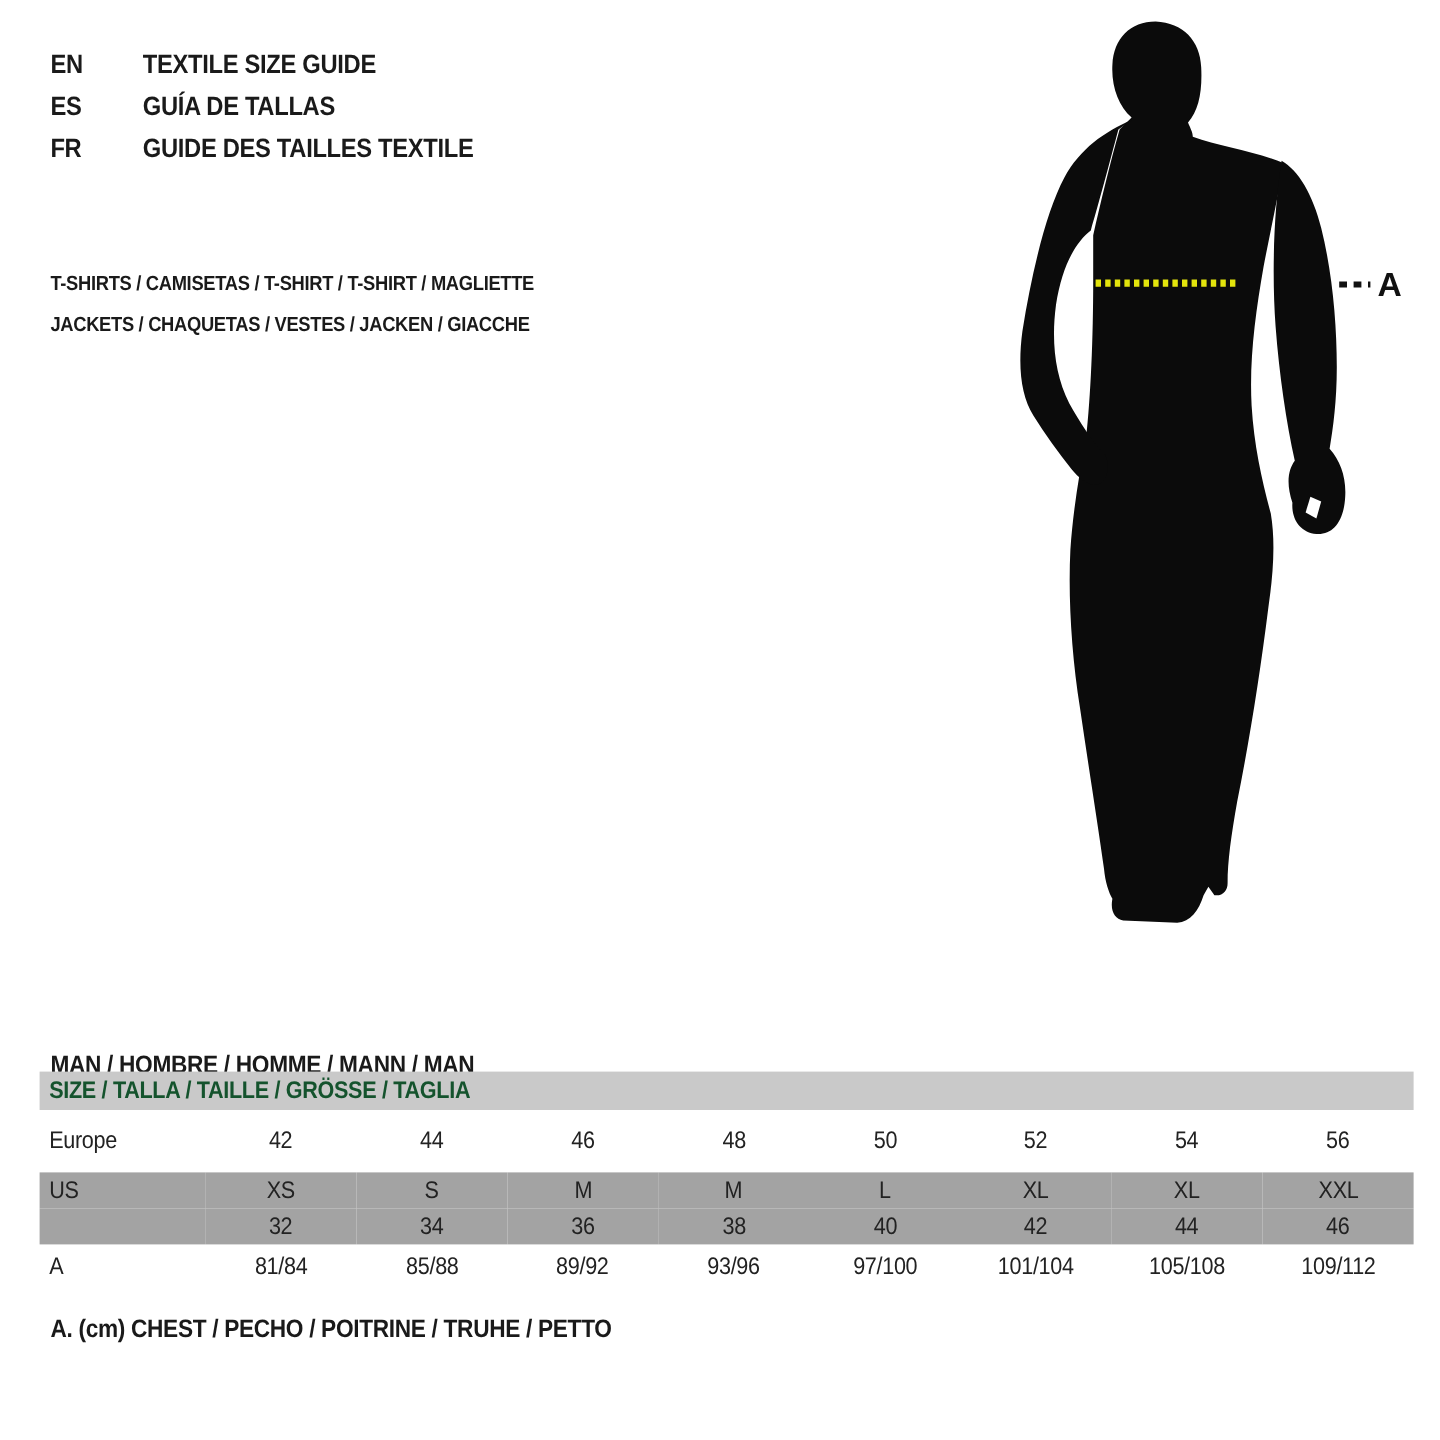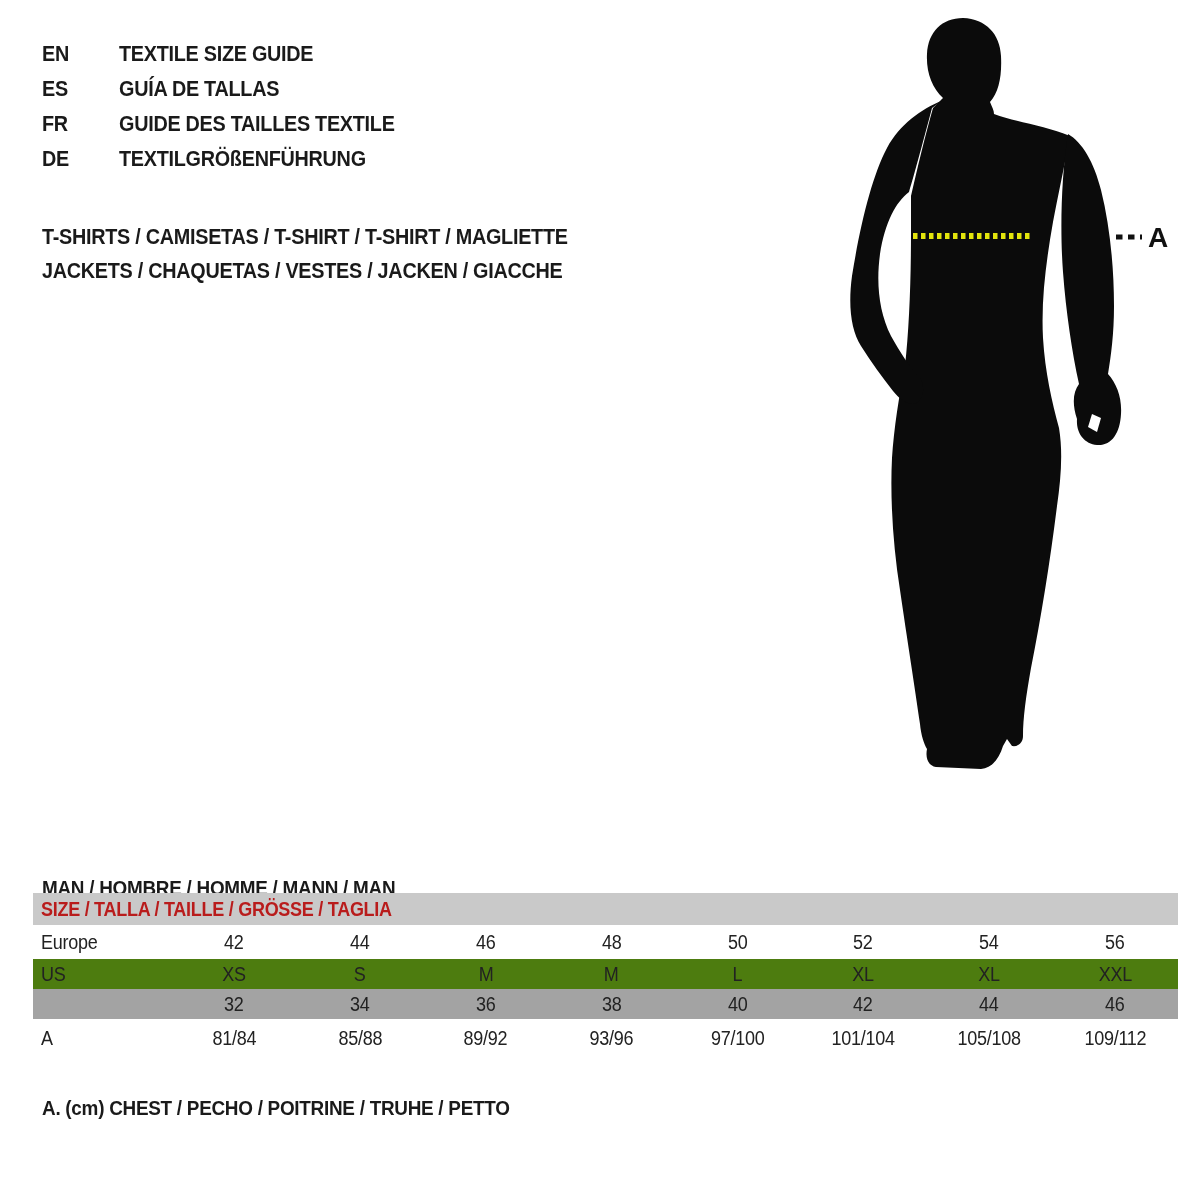--- a/index.html
+++ b/index.html
@@ -13,45 +13,45 @@
   .cond  { display:inline-block; transform:scaleX(.9); transform-origin:0 50%; white-space:nowrap; letter-spacing:-.3px; }
   .condc { display:inline-block; transform:scaleX(.9); white-space:nowrap; letter-spacing:-.3px; }
 
   
   .lang-block { position:absolute; left:42px; top:36px; }
   .lang-row { display:flex; height:35px; align-items:center; font-size:22px; font-weight:bold; }
   .lang-code { width:77px; flex:0 0 77px; }
 
   
   .cat-block { position:absolute; left:42px; top:220px; }
-  .cat-line { height:34px; display:flex; align-items:center; font-size:22px; font-weight:bold; }
+  .cat-line { height:34px; display:flex; align-items:center; font-size:17px; font-weight:bold; }
 
   
   .figure-wrap { position:absolute; left:820px; top:0; width:380px; height:820px; }
   .figure-wrap svg { display:block; width:100%; height:100%; }
   .measure-label-a { font-family:"Liberation Sans","DejaVu Sans",sans-serif; font-size:28px; font-weight:bold; fill:#111; }
 
   
   .gender-heading { position:absolute; left:42px; top:843px; font-size:21px; font-weight:bold;margin-top:33px; }
 
   
   .size-table {
     position:absolute; left:33px; top:893px; width:1145px;
     border-collapse:collapse; table-layout:fixed;
     font-size:20px; color:#222;
   }
   .size-table col.label-col { width:138px; }
   .size-table td { padding:0; text-align:center; vertical-align:middle; }
   .size-table td.row-label { text-align:left; padding-left:8px; }
   .size-table tr.head-row td {
     background:#c9c9c9; text-align:left; padding-left:8px;
-    height:32px; color:#b91c1c; font-weight:bold; font-size:20px;
+    height:32px; color:#14532d; font-weight:bold; font-size:20px;
   }
-  .size-table tr.row-europe td { height:34px; }
-  .size-table tr.row-us td     { height:30px; background:#4d7c0f; }
+  .size-table tr.row-europe td { height:52px; }
+  .size-table tr.row-us td     { height:30px; background:#a3a3a3; }
   .size-table tr.row-alt td    { height:30px; background:#a3a3a3; }
   .size-table tr.row-a td      { height:38px; }
 
   
   .footnote { position:absolute; left:42px; top:1096px; font-size:21px; font-weight:bold; }
 </style>
 </head>
 <body>
 
 <div class="canvas">
@@ -61,24 +61,20 @@
       <span class="lang-code"><span class="cond">EN</span></span>
       <span class="cond">TEXTILE SIZE GUIDE</span>
     </div>
     <div class="lang-row">
       <span class="lang-code"><span class="cond">ES</span></span>
       <span class="cond">GUÍA DE TALLAS</span>
     </div>
     <div class="lang-row">
       <span class="lang-code"><span class="cond">FR</span></span>
       <span class="cond">GUIDE DES TAILLES TEXTILE</span>
-    </div>
-    <div class="lang-row">
-      <span class="lang-code"><span class="cond">DE</span></span>
-      <span class="cond">TEXTILGRÖßENFÜHRUNG</span>
     </div>
   </div>
 
   <div class="cat-block">
     <div class="cat-line">
         <span class="cond">T-SHIRTS / CAMISETAS / T-SHIRT / T-SHIRT / MAGLIETTE</span>
       </div>
     <div class="cat-line">
         <span class="cond">JACKETS / CHAQUETAS / VESTES / JACKEN / GIACCHE</span>
       </div>

